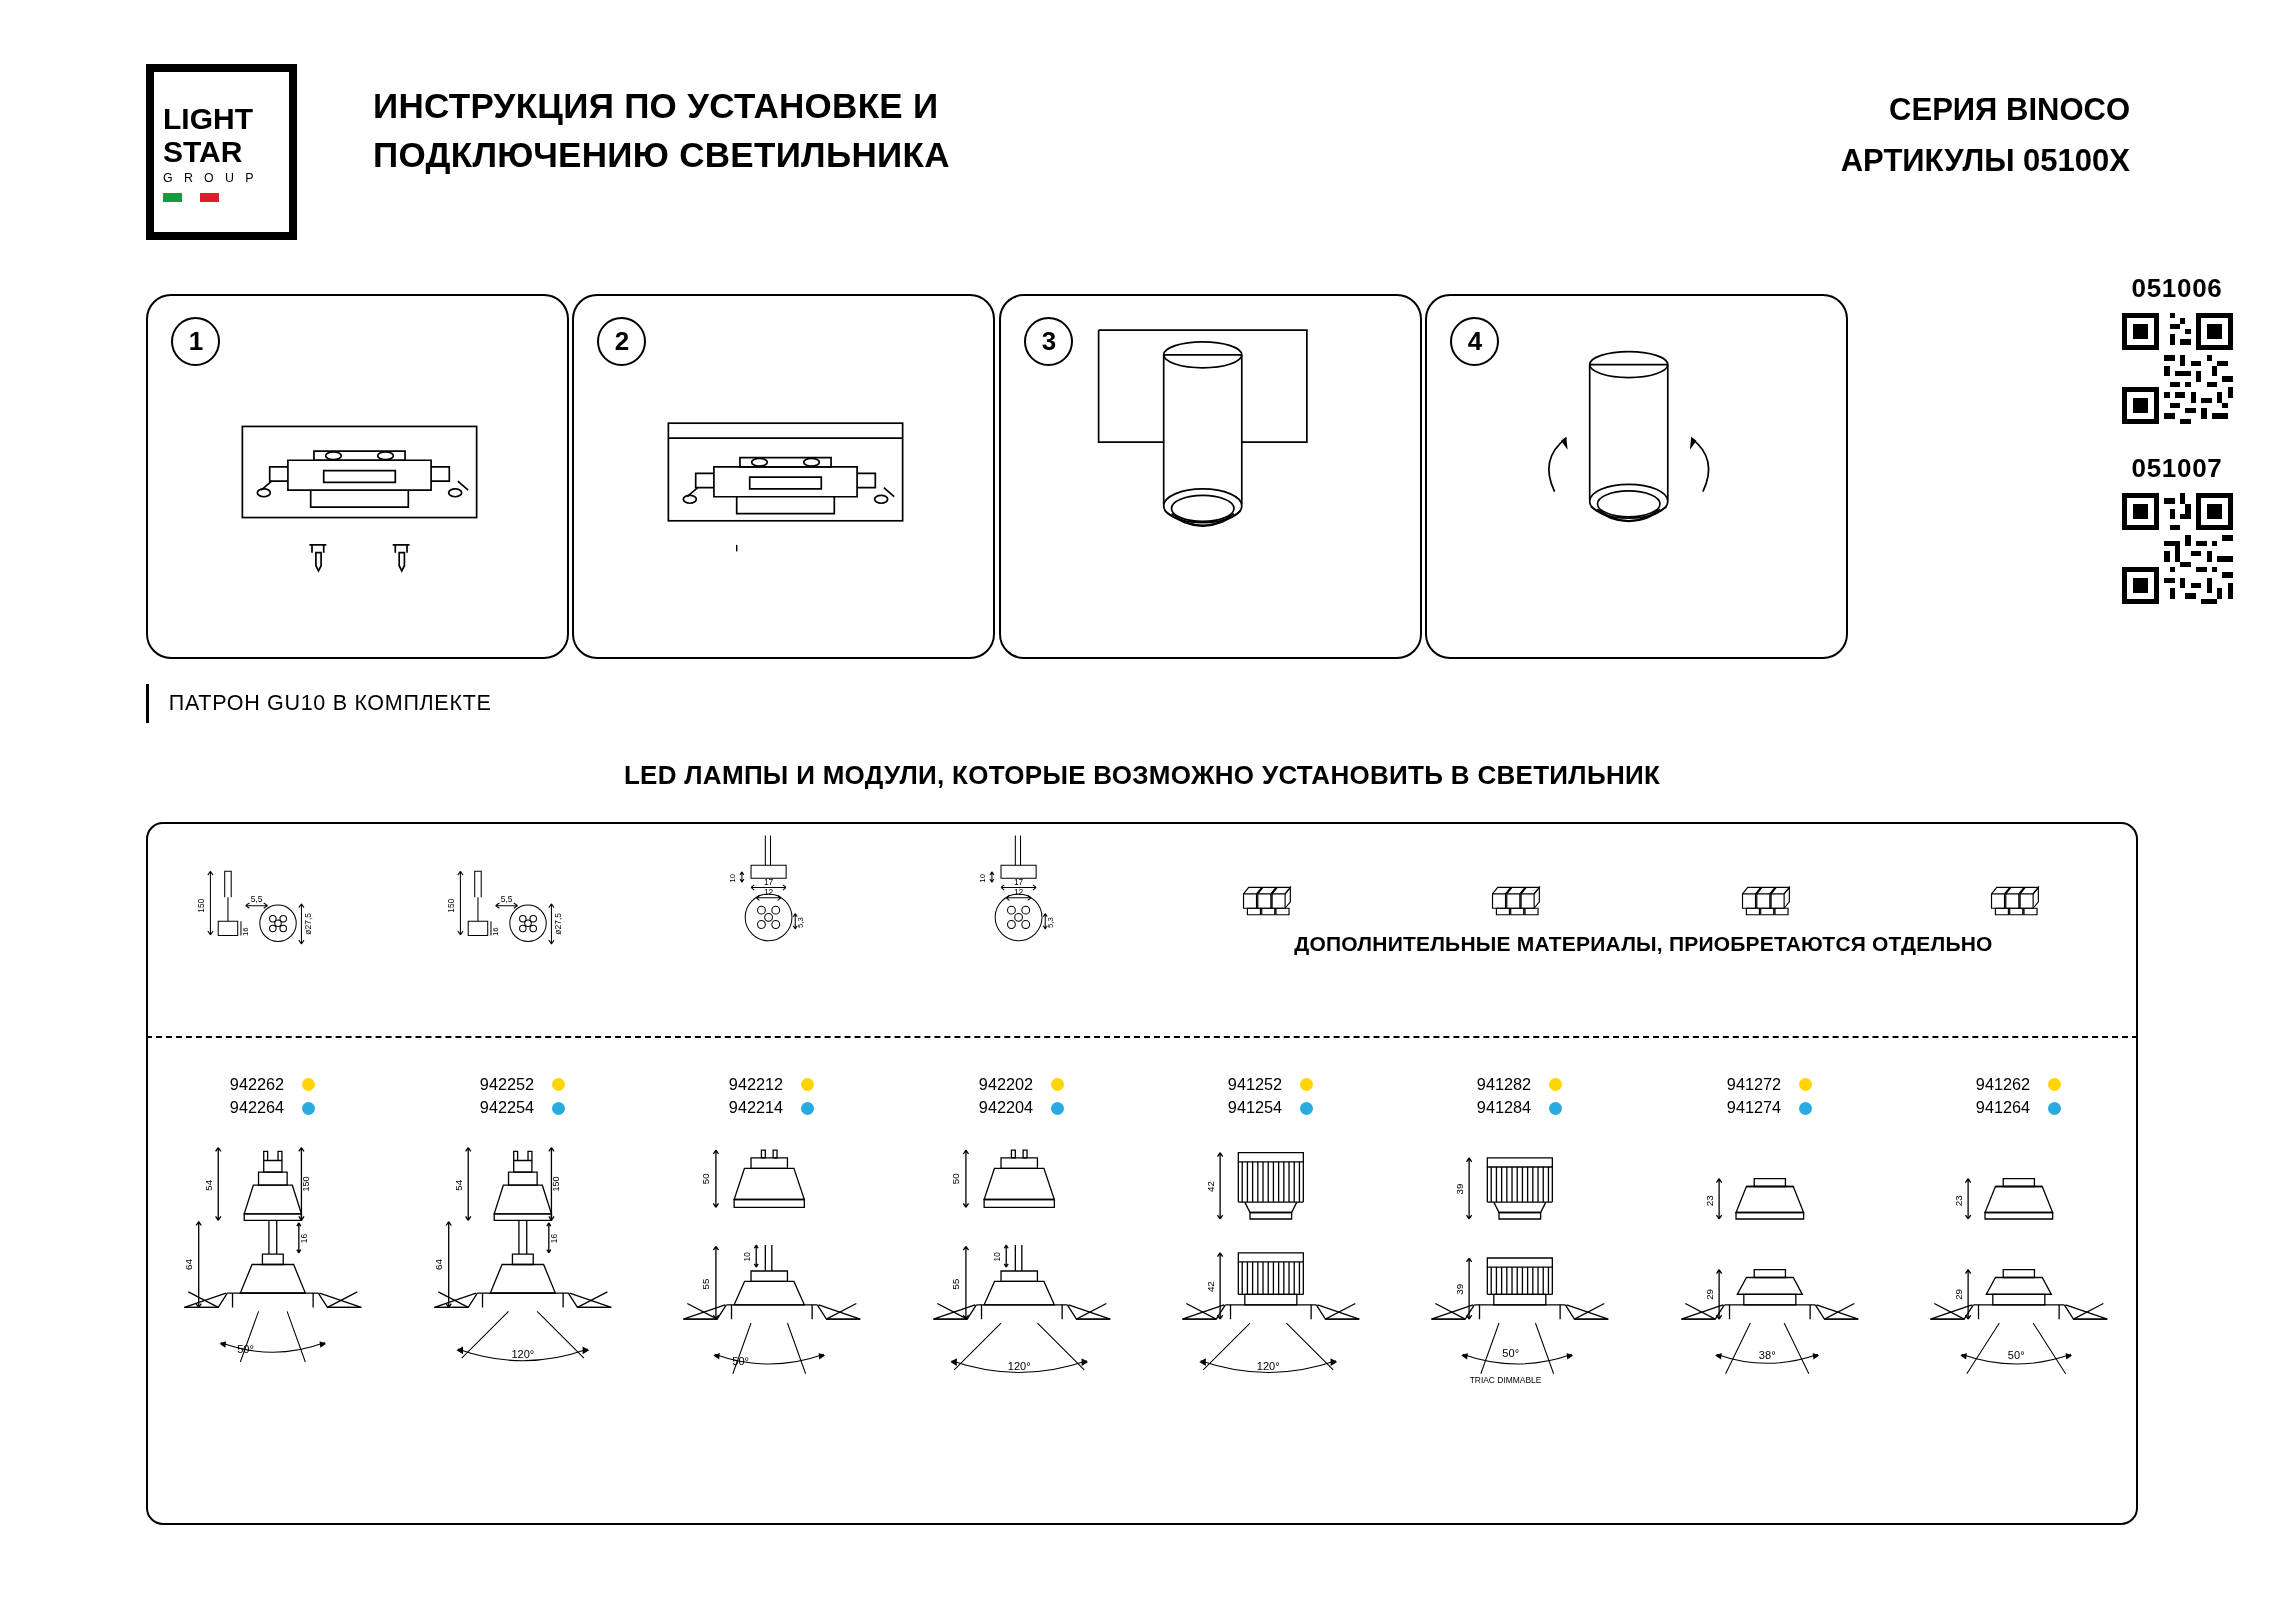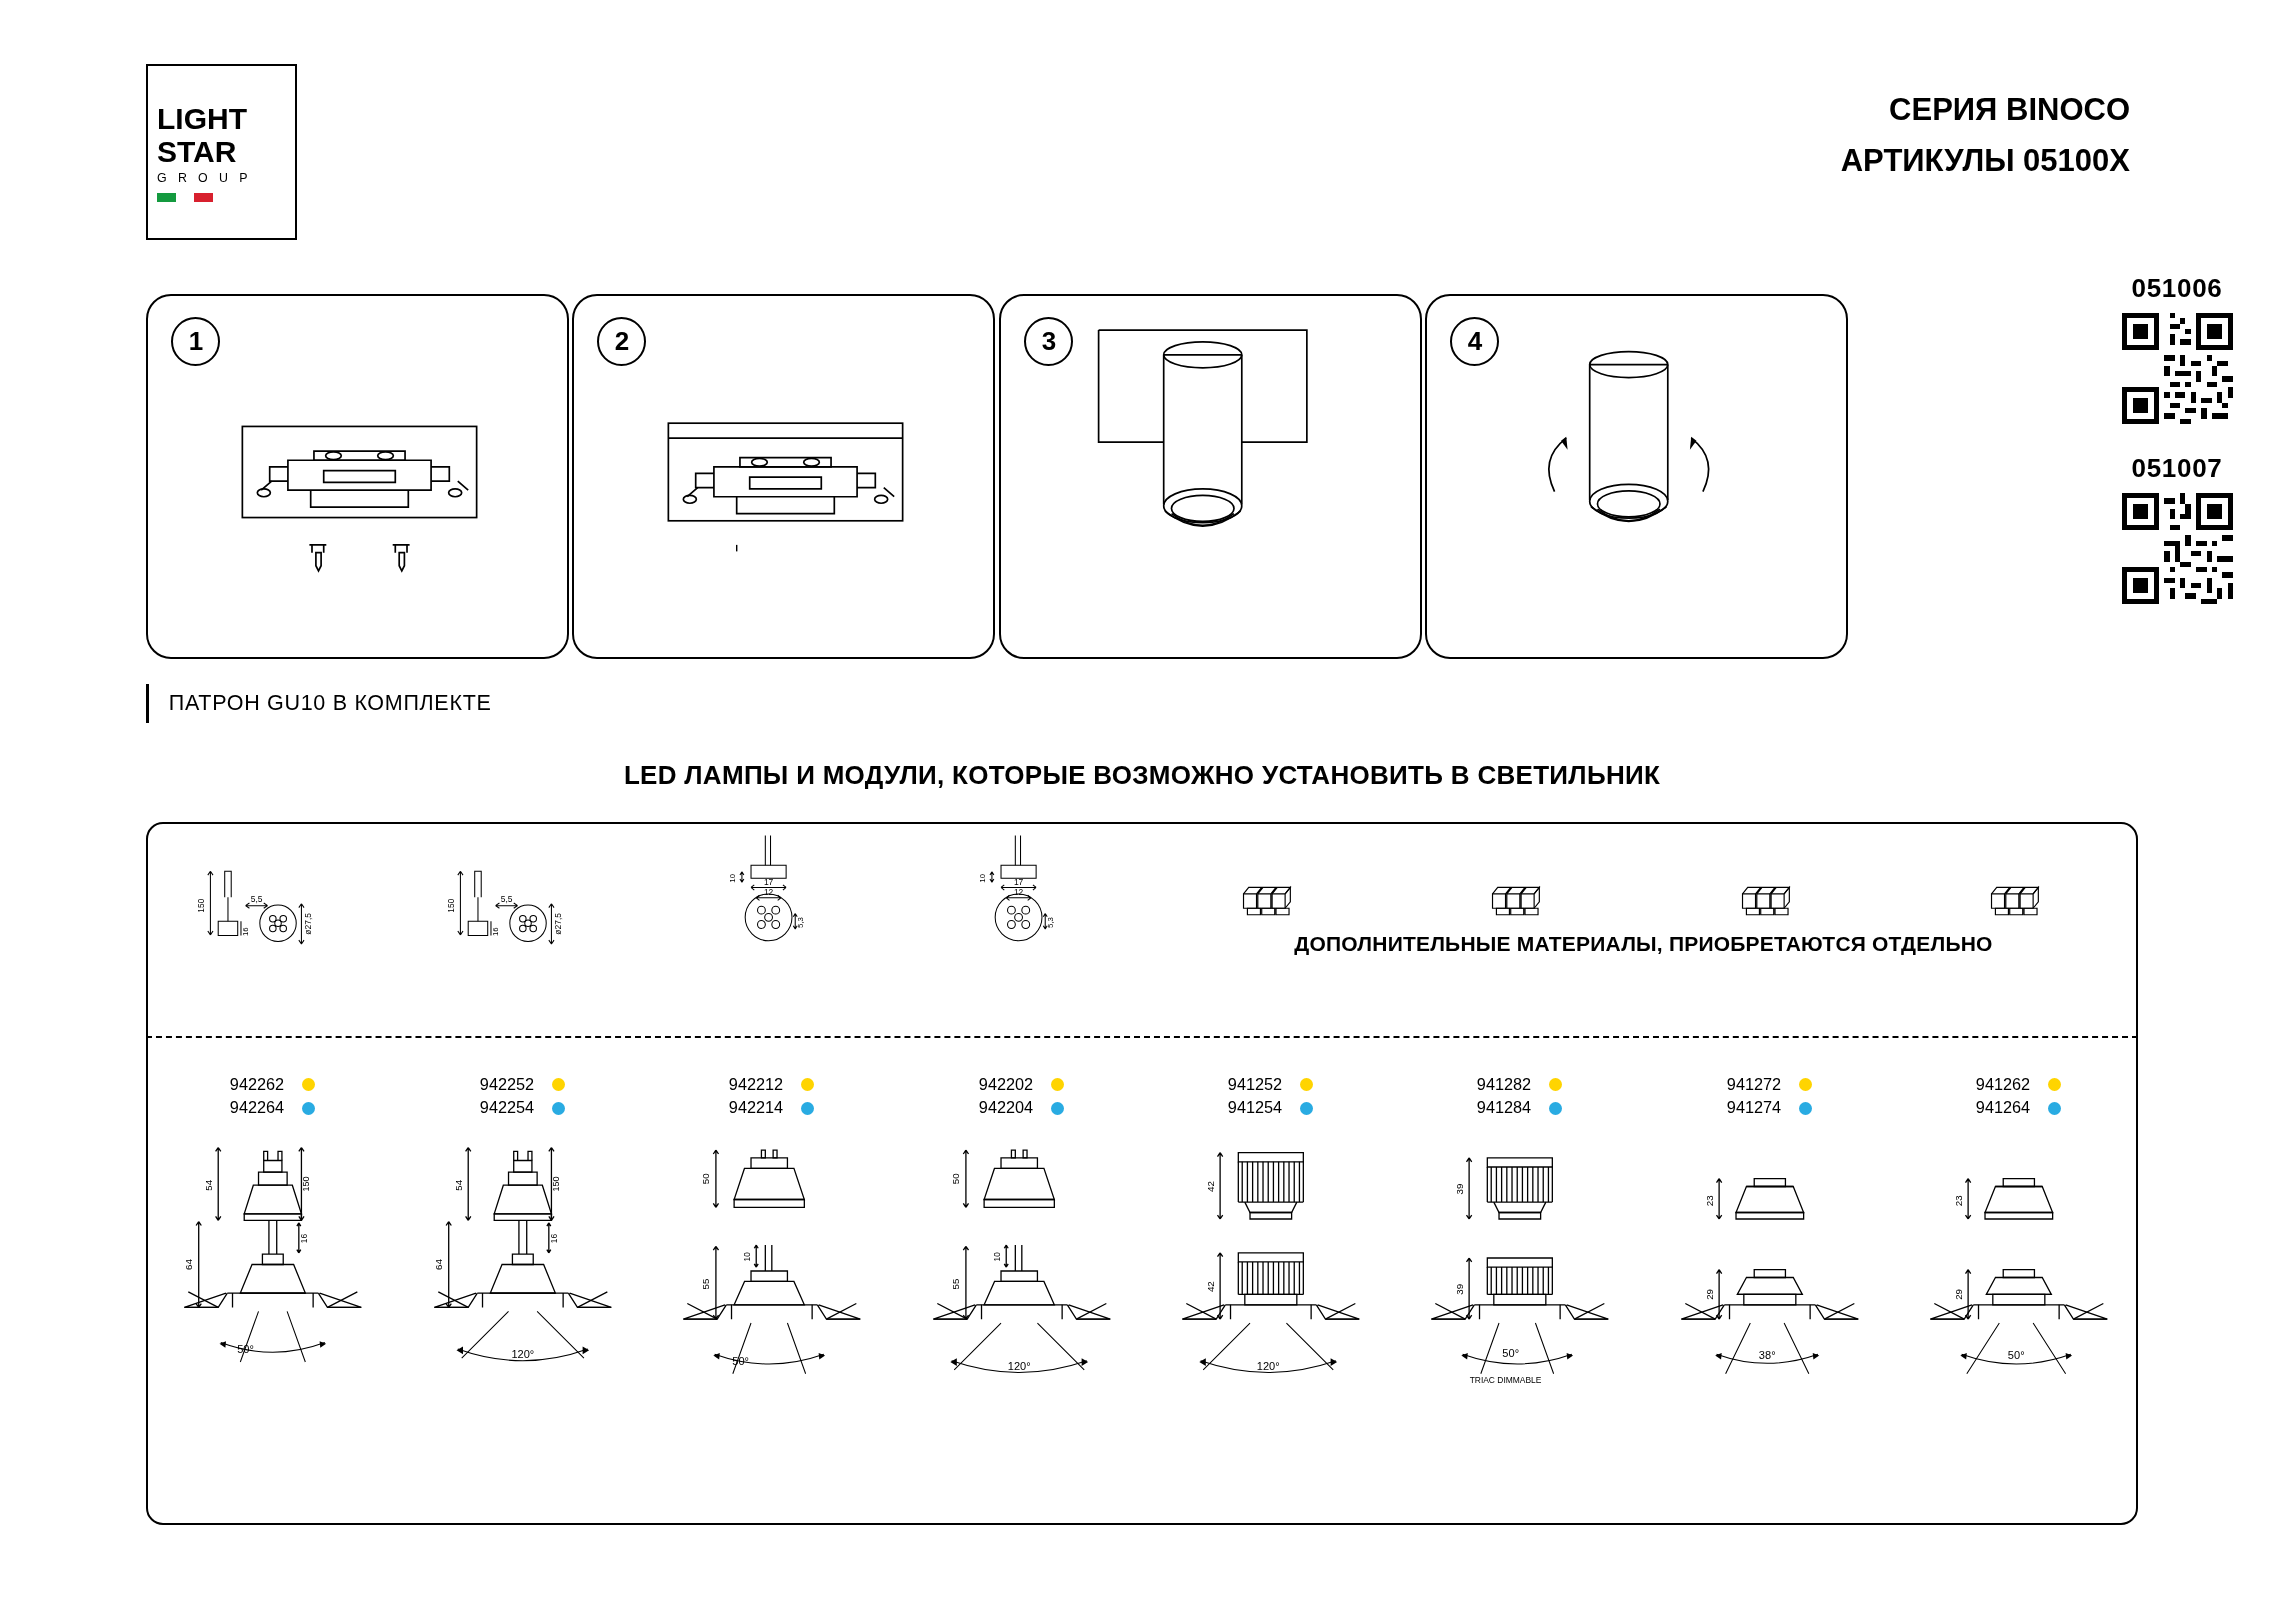--- a/index.html
+++ b/index.html
@@ -28,21 +28,21 @@
     left: 146px;
     top: 59px;
     width: 1992px;
     height: 143px;
   }
   .logo-box {
     position: absolute;
     left: 0; top: 5.2px;
     width: 151px;
     height: 176px;
-    border: 2px solid #000000;
+    border: 8px solid #000000;
     box-sizing: border-box;
     display: flex;
     flex-direction: column;
     justify-content: center;
     padding-left: 9px;
     box-sizing: border-box;
   }
   .logo-l1 { font-size: 30px; font-weight: bold; letter-spacing: 0px; line-height: 33px;}
   .logo-l2 { font-size: 30px; font-weight: bold; line-height: 33px;}
   .logo-l3 { font-size: 12.4px; letter-spacing: 3.9px; line-height: 21px;}
@@ -238,20 +238,24 @@
       <div class="logo-l1">LIGHT</div>
       <div class="logo-l2">STAR</div>
       <div class="logo-l3">G R O U P</div>
       <div class="logo-flag">
         <i class="flag-g"></i>
           <i class="flag-w"></i>
           <i class="flag-r"></i>
       </div>
     </div>
 
+    <div class="title">
+      <div>ИНСТРУКЦИЯ ПО УСТАНОВКЕ И</div>
+      <div>ПОДКЛЮЧЕНИЮ СВЕТИЛЬНИКА</div>
+    </div>
 
     <div class="series-block">
       <div>СЕРИЯ BINOCO</div>
       <div>АРТИКУЛЫ 05100X</div>
     </div>
   </div>
 
   <div class="code-col">
     <div class="code-label">051006</div>
     <svg class="qr" viewBox="0 0 21 21" shape-rendering="crispEdges">

